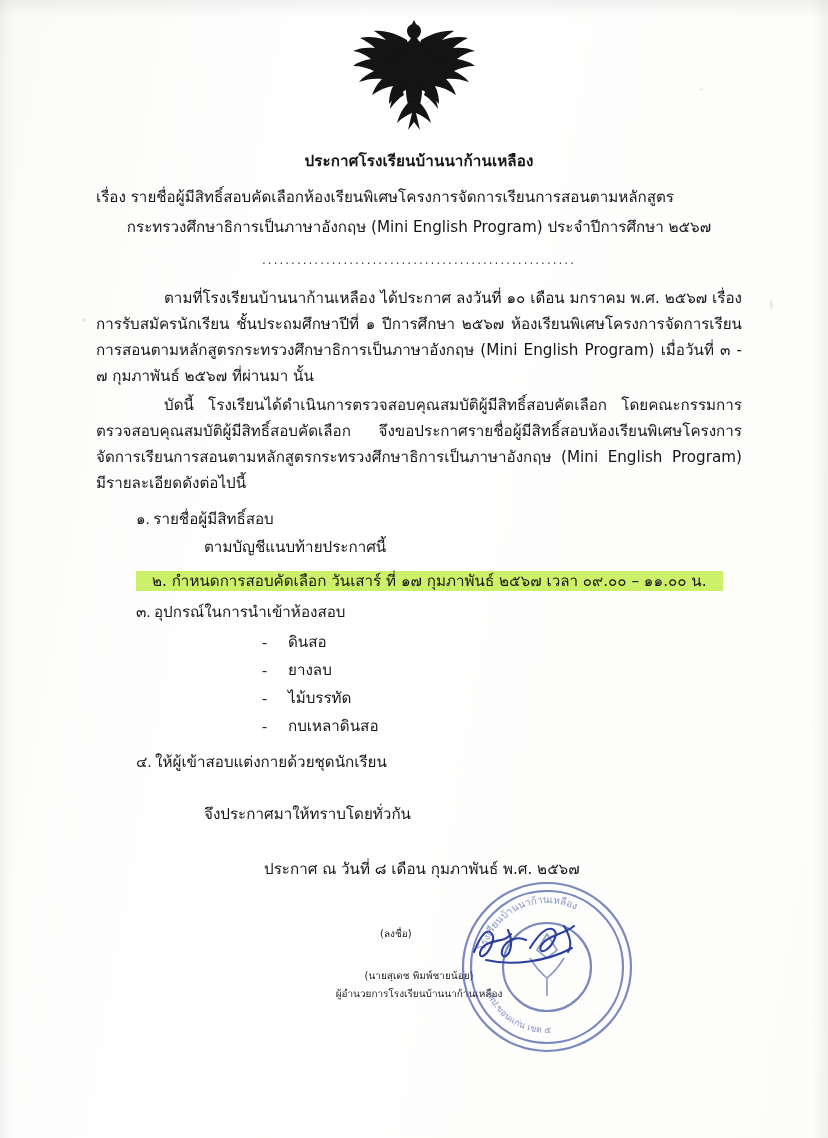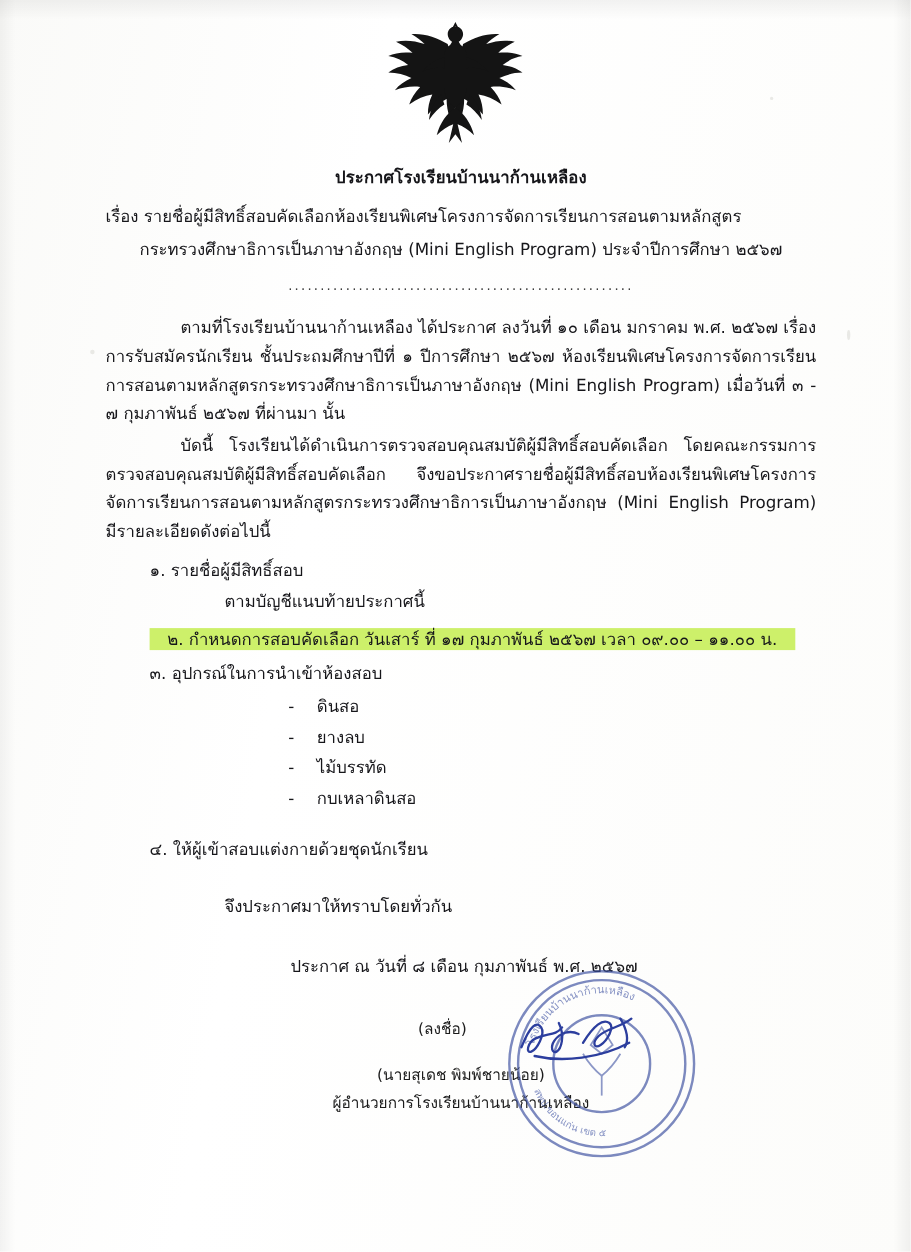--- a/index.html
+++ b/index.html
@@ -92,20 +92,21 @@
 
   p.para {
     margin: 0 0 2px 0;
     text-align: justify;
     text-justify: inter-word;
     text-indent: 68px;
   }
 
   .section {
     margin: 10px 0 0 0;
+    font-family: Liberation Serif, serif;
   }
   .section-title {
     margin: 0;
     text-indent: 40px;
   }
   .indent-1 {
     margin: 2px 0 0 0;
     text-indent: 108px;
   }
   .highlight-row {
@@ -141,21 +142,21 @@
     margin: 28px 0 0 0;
     text-indent: 168px;
   }
 
   
   .sign-block {
     position: absolute;
     top: 925px;
     left: 96px;
     width: 646px;
-    font-size: 14px;
+    font-size: 10px;
     line-height: 1.7;
     text-align: center;
   }
   .sign-line {
     position: relative;
     height: 26px;
   }
   .sign-label {
     position: absolute;
     left: 284px;
@@ -251,21 +252,21 @@
     <div class="section" style="margin-top:4px;">
       <p class="section-title">๓. อุปกรณ์ในการนำเข้าห้องสอบ</p>
       <ul class="bullets">
         <li><span class="dash">-</span><span>ดินสอ</span></li>
         <li><span class="dash">-</span><span>ยางลบ</span></li>
         <li><span class="dash">-</span><span>ไม้บรรทัด</span></li>
         <li><span class="dash">-</span><span>กบเหลาดินสอ</span></li>
       </ul>
     </div>
 
-    <div class="section" style="margin-top:20px;">
+    <div class="section" style="margin-top:10px;">
       <p class="section-title">๔. ให้ผู้เข้าสอบแต่งกายด้วยชุดนักเรียน</p>
     </div>
 
     <p class="closing">จึงประกาศมาให้ทราบโดยทั่วกัน</p>
 
     <p class="dateline">ประกาศ   ณ วันที่  ๘  เดือน  กุมภาพันธ์  พ.ศ. ๒๕๖๗</p>
   </div>
 
   <div class="sign-block">
     <div class="sign-line">

